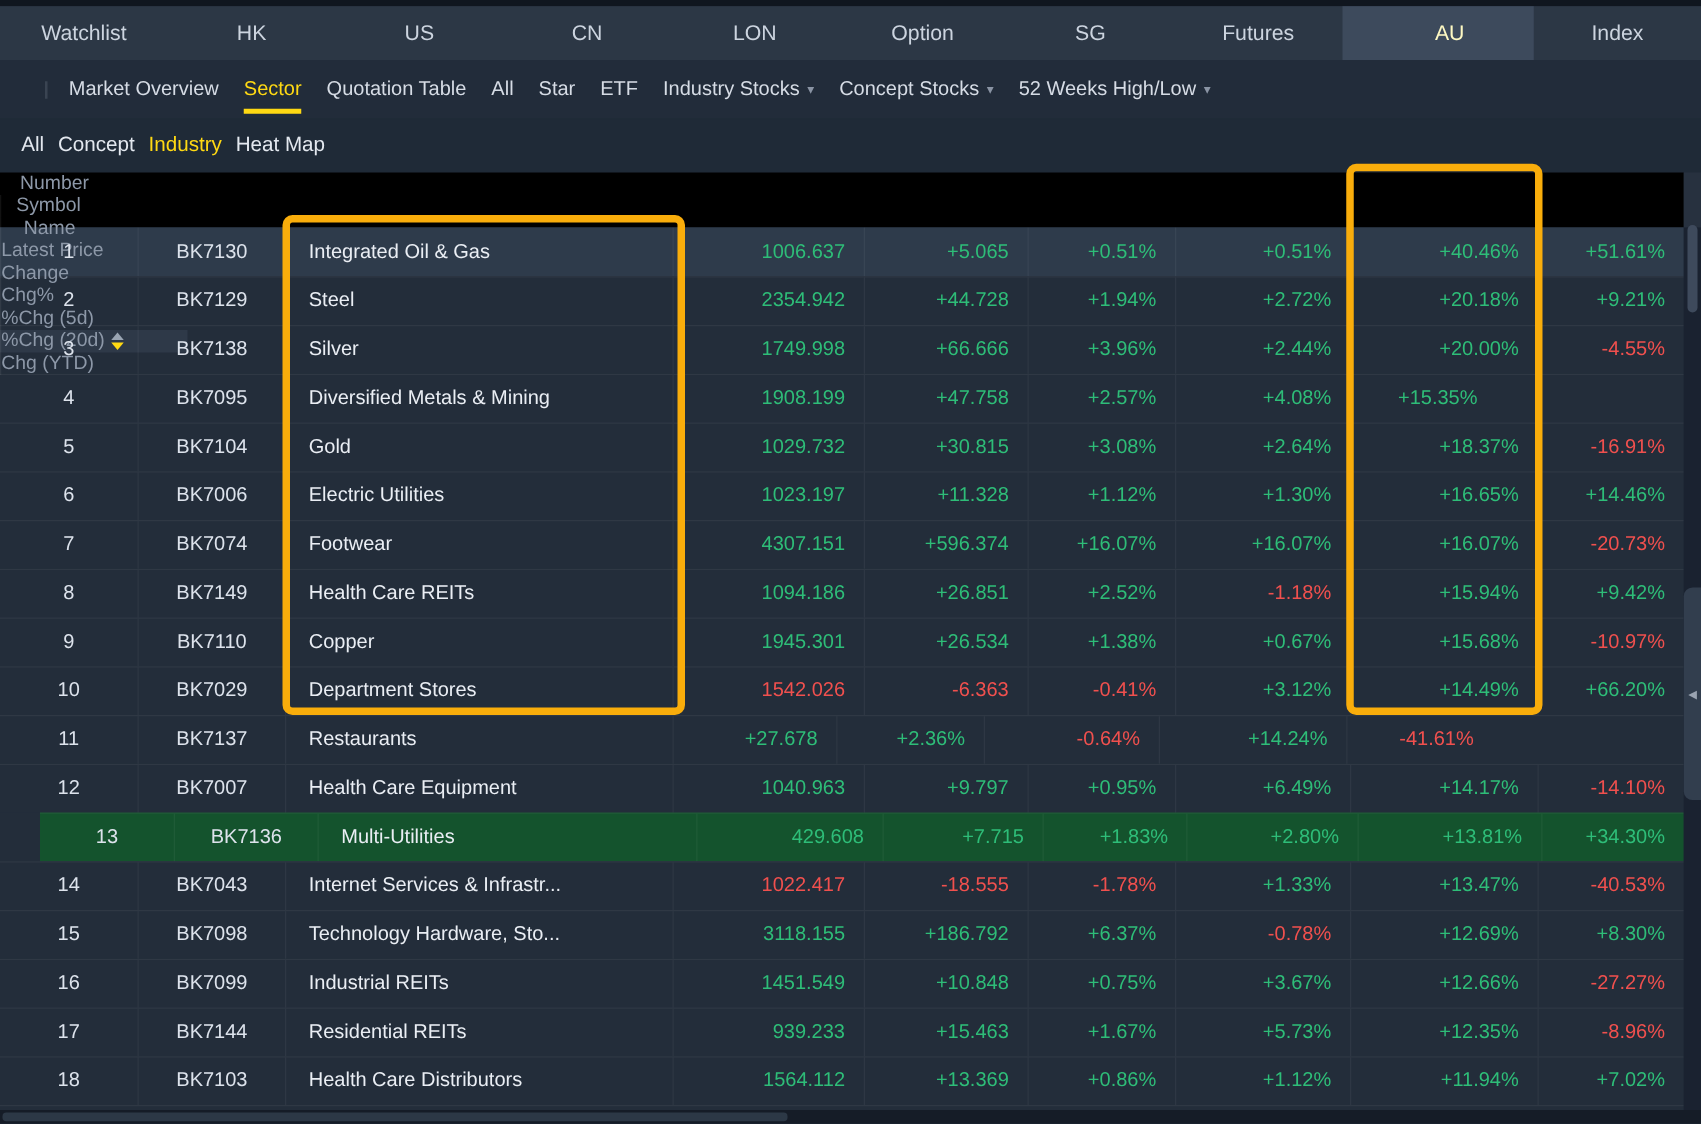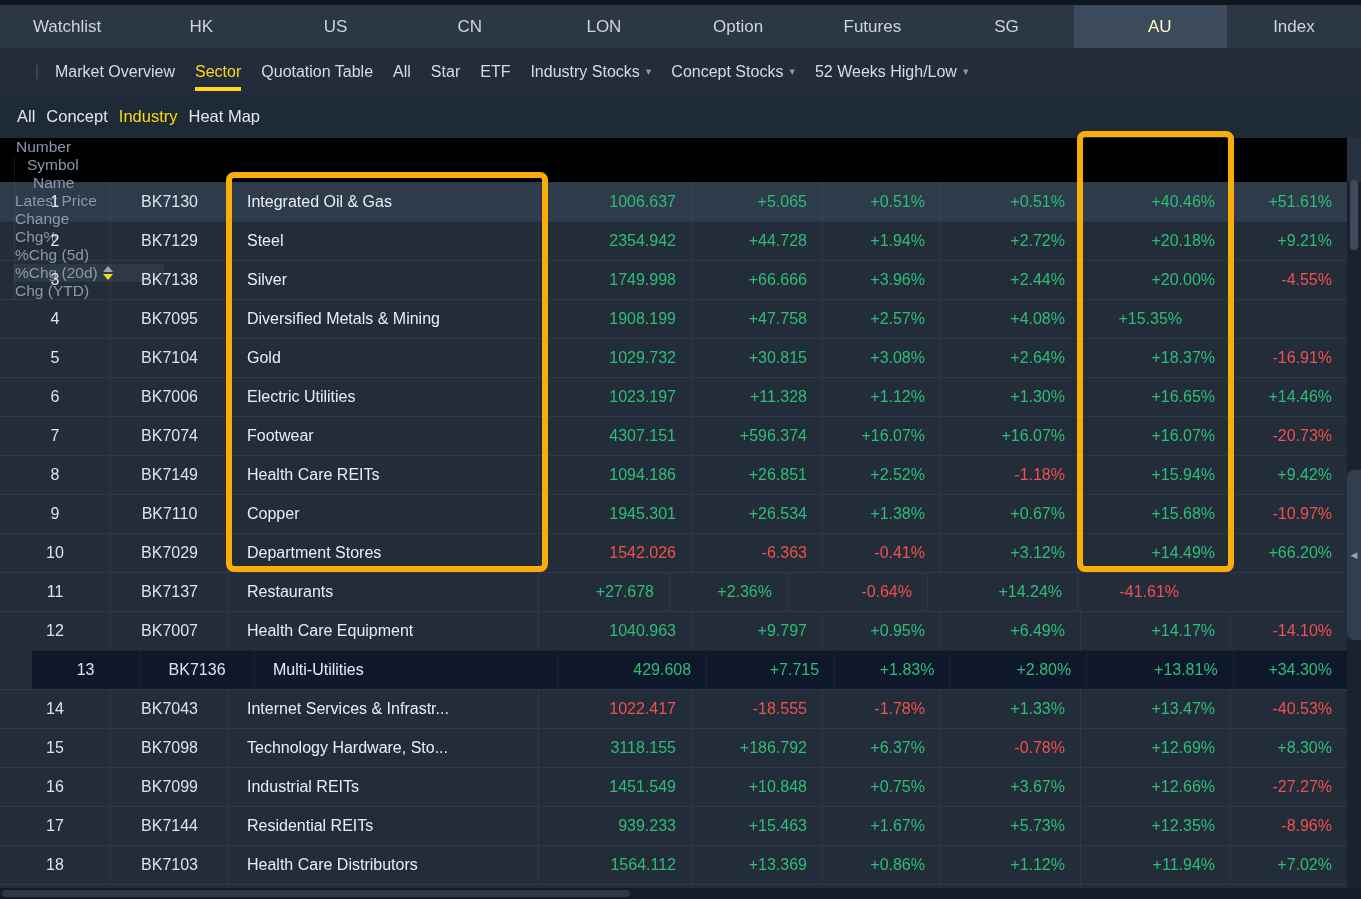--- a/index.html
+++ b/index.html
@@ -43,31 +43,31 @@
   .filter-nav-item { margin-right:11px; cursor:pointer; white-space:nowrap; }
   .filter-nav-item.active { color:var(--accent-yellow,#ffd913); }
 
   
   .table { width:1347px; }
   .thead { height:44px; background:#000000; display:flex;flex-direction:column; }
   .th {
     display:flex; align-items:center; justify-content:flex-start;
     font-size:15.5px; color:#8d98a8; padding-right:15px; cursor:pointer; white-space:nowrap;
   }
-  .th + .th { border-left:1px solid rgba(255,255,255,0.07);margin-left:14px; }
+  .th + .th { border-left:1px solid rgba(255,255,255,0.07); }
   .th.col-0 { justify-content:flex-start; padding-left:16px; }
   .th.col-1 { justify-content:flex-start; padding-left:12px; }
   .th.col-2 { justify-content:flex-start; padding-left:18px;align-items:center; }
   .th.sorted { background:#2e3948; }
 
   .tbody { background:#232d3a; }
   .tr { height:39px; display:flex; background:#232d3a; cursor:pointer; }
   .tr + .tr { border-top:1px solid rgba(255,255,255,0.055); }
   .tr.selected { background:#2e3b4b; }
-  .tr.hovered  { background:#0f172a;margin-left:32px; }
+  .tr.hovered  { background:#14532d;margin-left:32px; }
   .td {
     display:flex; align-items:center; justify-content:flex-end;
     font-size:16px; padding-right:15px; overflow:hidden; white-space:nowrap;
   }
   .td + .td { border-left:1px solid rgba(255,255,255,0.05); }
   .td.col-0, .td.col-1 { justify-content:center; padding-right:0; color:#dde3ec; }
   .td.col-2 { justify-content:flex-start; padding-left:18px; color:#eaeef4; }
 
   .col-0 { width:110px; } .col-1 { width:118px; } .col-2 { width:310px; }
   .col-3 { width:153px; } .col-4 { width:131px; } .col-5 { width:118px; }
@@ -122,24 +122,24 @@
     <div class="market-tab">
     <span>CN</span>
   </div>
     <div class="market-tab">
     <span>LON</span>
   </div>
     <div class="market-tab">
     <span>Option</span>
   </div>
     <div class="market-tab">
+    <span>SG</span>
+  </div>
+    <div class="market-tab">
     <span>Futures</span>
-  </div>
-    <div class="market-tab">
-    <span>SG</span>
   </div>
     <div class="market-tab active">
     <span>AU</span>
   </div>
     <div class="market-tab">
     <span>Index</span>
   </div>
   </nav>
 
 <nav class="sub-nav">

